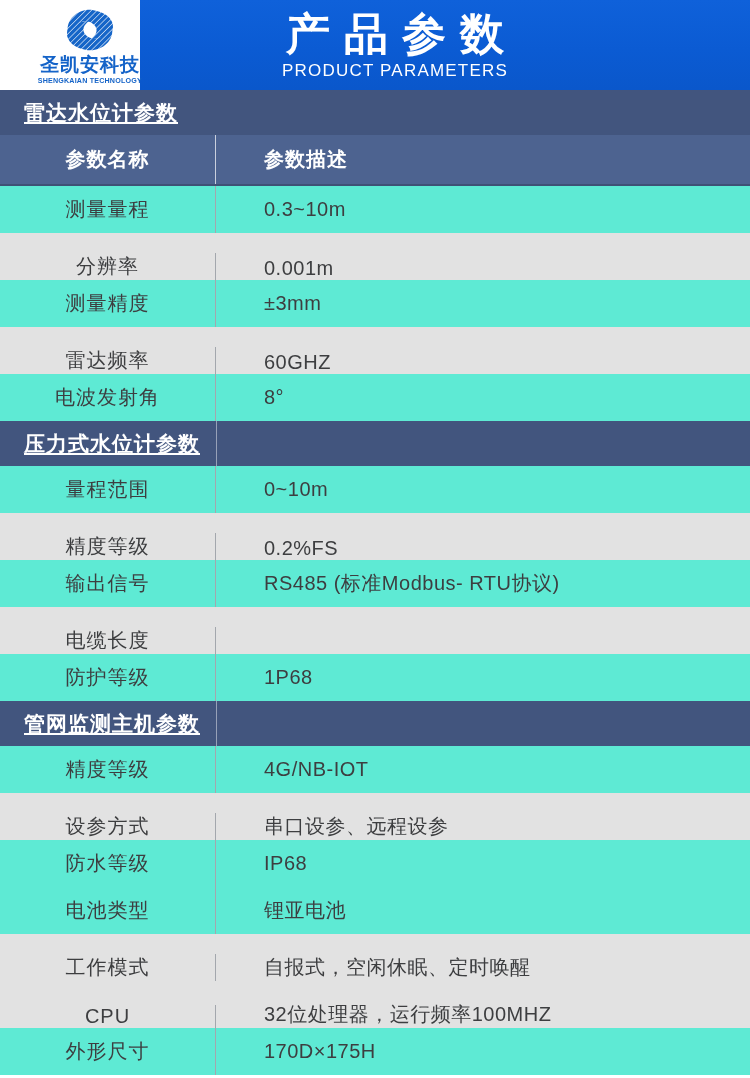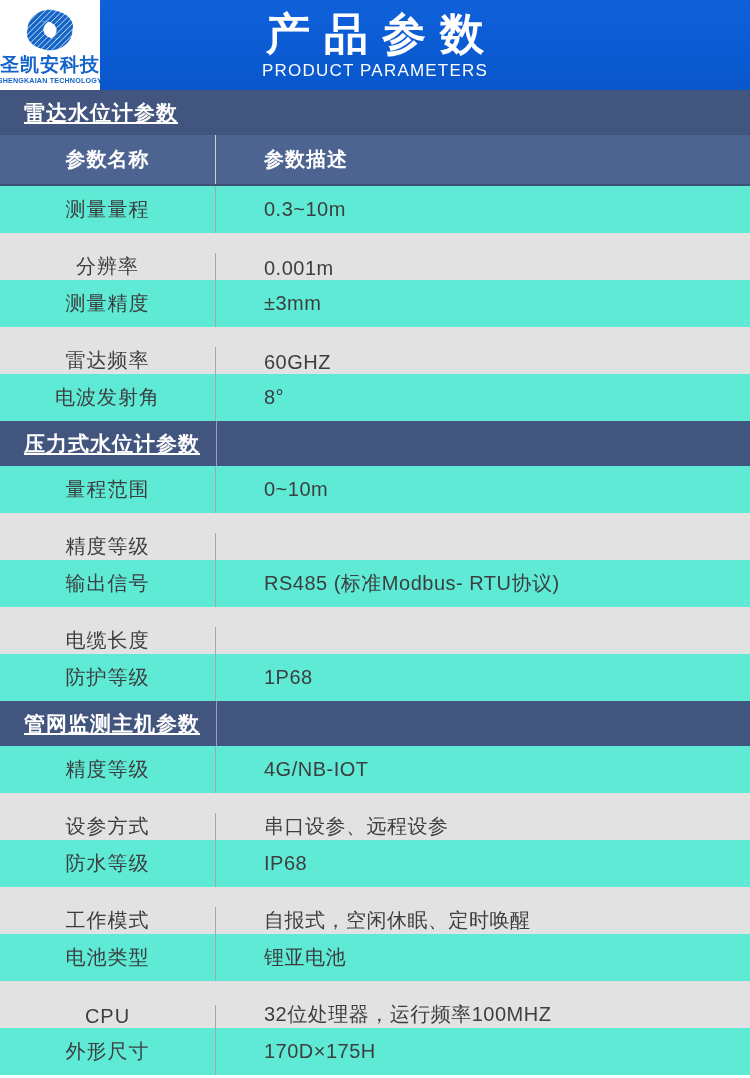--- a/index.html
+++ b/index.html
@@ -5,21 +5,21 @@
   html,body{margin:0;padding:0;background:#fff;}
   .page{
     width:750px;height:1078px;position:relative;overflow:hidden;
     font-family:"Liberation Sans","DejaVu Sans",sans-serif;
     background:#fff;
   }
   
   .banner{
     height:90px;position:relative;
     background:linear-gradient(180deg,#0f61da 0%,#0b5bd3 55%,#0a57cb 100%);
-    display:flex;flex-direction:column;align-items:center;justify-content:center;
+    display:flex;flex-direction:column;align-items:center;justify-content:center;margin-left:40px;
   }
   .title-cn{
     color:#fff;font-size:44px;font-weight:900;letter-spacing:14px;
     line-height:1;margin-left:14px; 
   }
   .title-en{
     color:#fff;font-size:17px;font-weight:400;letter-spacing:1.2px;margin-top:6px;
     line-height:1;
   }
   .logo-box{
@@ -109,20 +109,21 @@
         <div class="cell-name">电波发射角</div>
         <div class="cell-desc">8°</div>
       </div>
       <div class="section-bar">压力式水位计参数<div class="vline"></div></div>
       <div class="row">
         <div class="cell-name">量程范围</div>
         <div class="cell-desc">0~10m</div>
       </div>
       <div class="row alt">
         <div class="cell-name">精度等级</div>
+        <div class="cell-desc">0.2%FS</div>
       </div>
       <div class="row">
         <div class="cell-name">输出信号</div>
         <div class="cell-desc">RS485 (标准Modbus- RTU协议)</div>
       </div>
       <div class="row alt">
         <div class="cell-name">电缆长度</div>
       </div>
       <div class="row">
         <div class="cell-name">防护等级</div>
@@ -134,27 +135,27 @@
         <div class="cell-desc">4G/NB-IOT</div>
       </div>
       <div class="row alt">
         <div class="cell-name">设参方式</div>
         <div class="cell-desc">串口设参、远程设参</div>
       </div>
       <div class="row">
         <div class="cell-name">防水等级</div>
         <div class="cell-desc">IP68</div>
       </div>
+      <div class="row">
+        <div class="cell-name">电池类型</div>
+        <div class="cell-desc">锂亚电池</div>
+      </div>
       <div class="row alt">
         <div class="cell-name">工作模式</div>
         <div class="cell-desc">自报式，空闲休眠、定时唤醒</div>
-      </div>
-      <div class="row">
-        <div class="cell-name">电池类型</div>
-        <div class="cell-desc">锂亚电池</div>
       </div>
       <div class="row alt">
         <div class="cell-name">CPU</div>
         <div class="cell-desc">32位处理器，运行频率100MHZ</div>
       </div>
       <div class="row">
         <div class="cell-name">外形尺寸</div>
         <div class="cell-desc">170D×175H</div>
       </div>
     </main>

